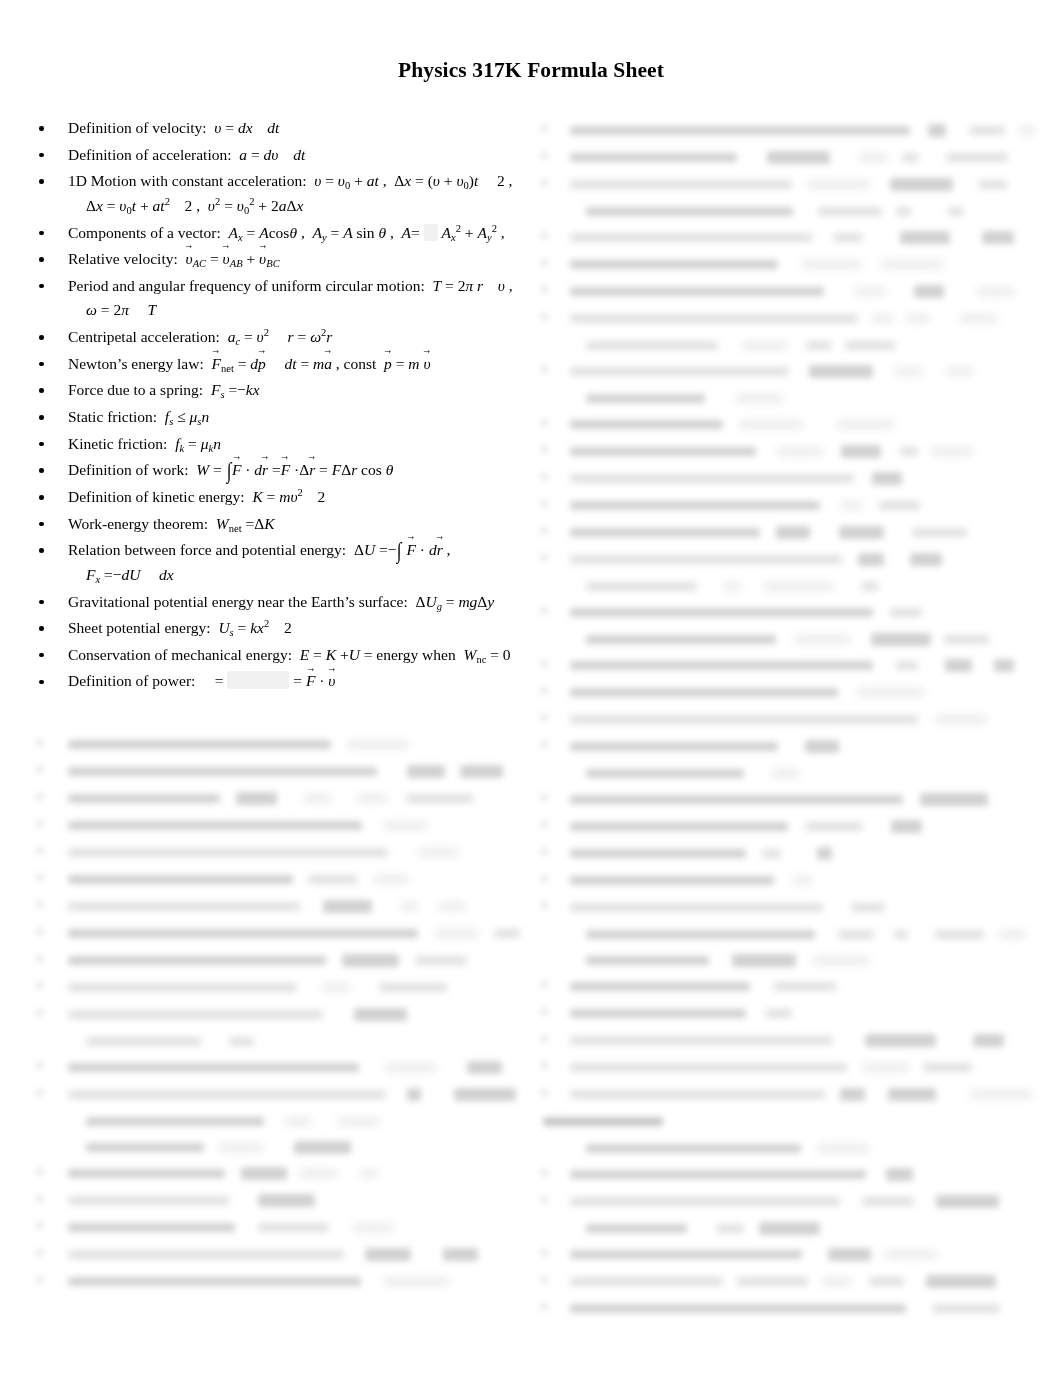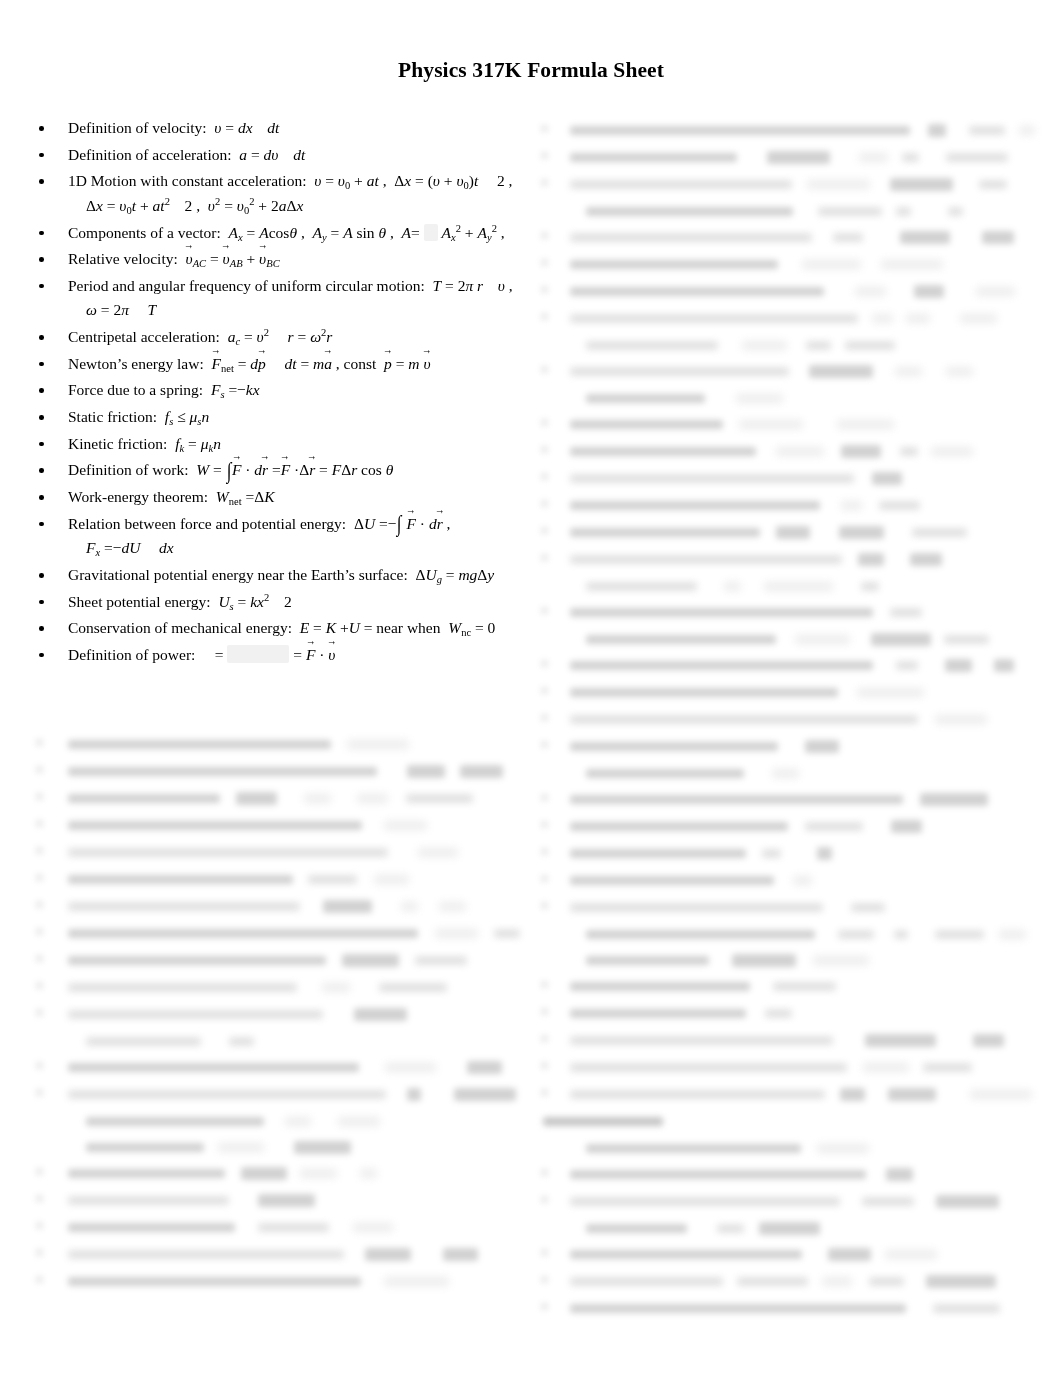--- a/index.html
+++ b/index.html
@@ -307,20 +307,28 @@
     <span class="mj">
       &nbsp;<span class="v">W</span> <span class="up">=</span>
       <span class="intg">∫</span><span class="vec">F</span> <span class="up">·</span>
       <span class="v">d</span><span class="vec">r</span> <span class="up">=</span><span class="vec">F</span>
       <span class="up">·Δ</span><span class="vec">r</span> <span class="up">=</span>
       <span class="v">F</span><span class="up">Δ</span><span class="v">r</span>
       <span class="up">cos</span> <span class="v">θ</span>
     </span>
   </div>
 
+  <div class="row">
+    <span class="bullet"></span>
+    <span class="label">Definition of kinetic energy:</span>
+    <span class="mj">
+      &nbsp;<span class="v">K</span> <span class="up">=</span>
+      <span class="v">mυ<sup class="up">2</sup></span><span class="gap-wide"></span><span class="num">2</span>
+    </span>
+  </div>
 
   <div class="row">
     <span class="bullet"></span>
     <span class="label">Work-energy theorem:</span>
     <span class="mj">
       &nbsp;<span class="v">W</span><span class="up"><sub class="up">net</sub></span>
       <span class="up">=Δ</span><span class="v">K</span>
     </span>
   </div>
 
@@ -357,21 +365,21 @@
       &nbsp;<span class="v">U<sub>s</sub></span> <span class="up">=</span>
       <span class="v">kx<sup class="up">2</sup></span><span class="gap-wide"></span><span class="num">2</span>
     </span>
   </div>
 
   <div class="row">
     <span class="bullet"></span>
     <span class="label">Conservation of mechanical energy:</span>
     <span class="mj">
       &nbsp;<span class="v">E</span> <span class="up">=</span> <span class="v">K</span>
-      <span class="up">+</span><span class="v">U</span> <span class="up">= near when</span>&nbsp;
+      <span class="up">+</span><span class="v">U</span> <span class="up">= energy when</span>&nbsp;
       <span class="v">W</span><span class="up"><sub class="up">nc</sub></span> <span class="up">=</span> <span class="num">0</span>
     </span>
   </div>
 
   <div class="row">
     <span class="bullet"></span>
     <span class="label">Definition of power:</span>
     <span class="mj">
       &nbsp;&nbsp;&nbsp;&nbsp;<span class="up">=</span>
       <span class="ghost pow"></span>

